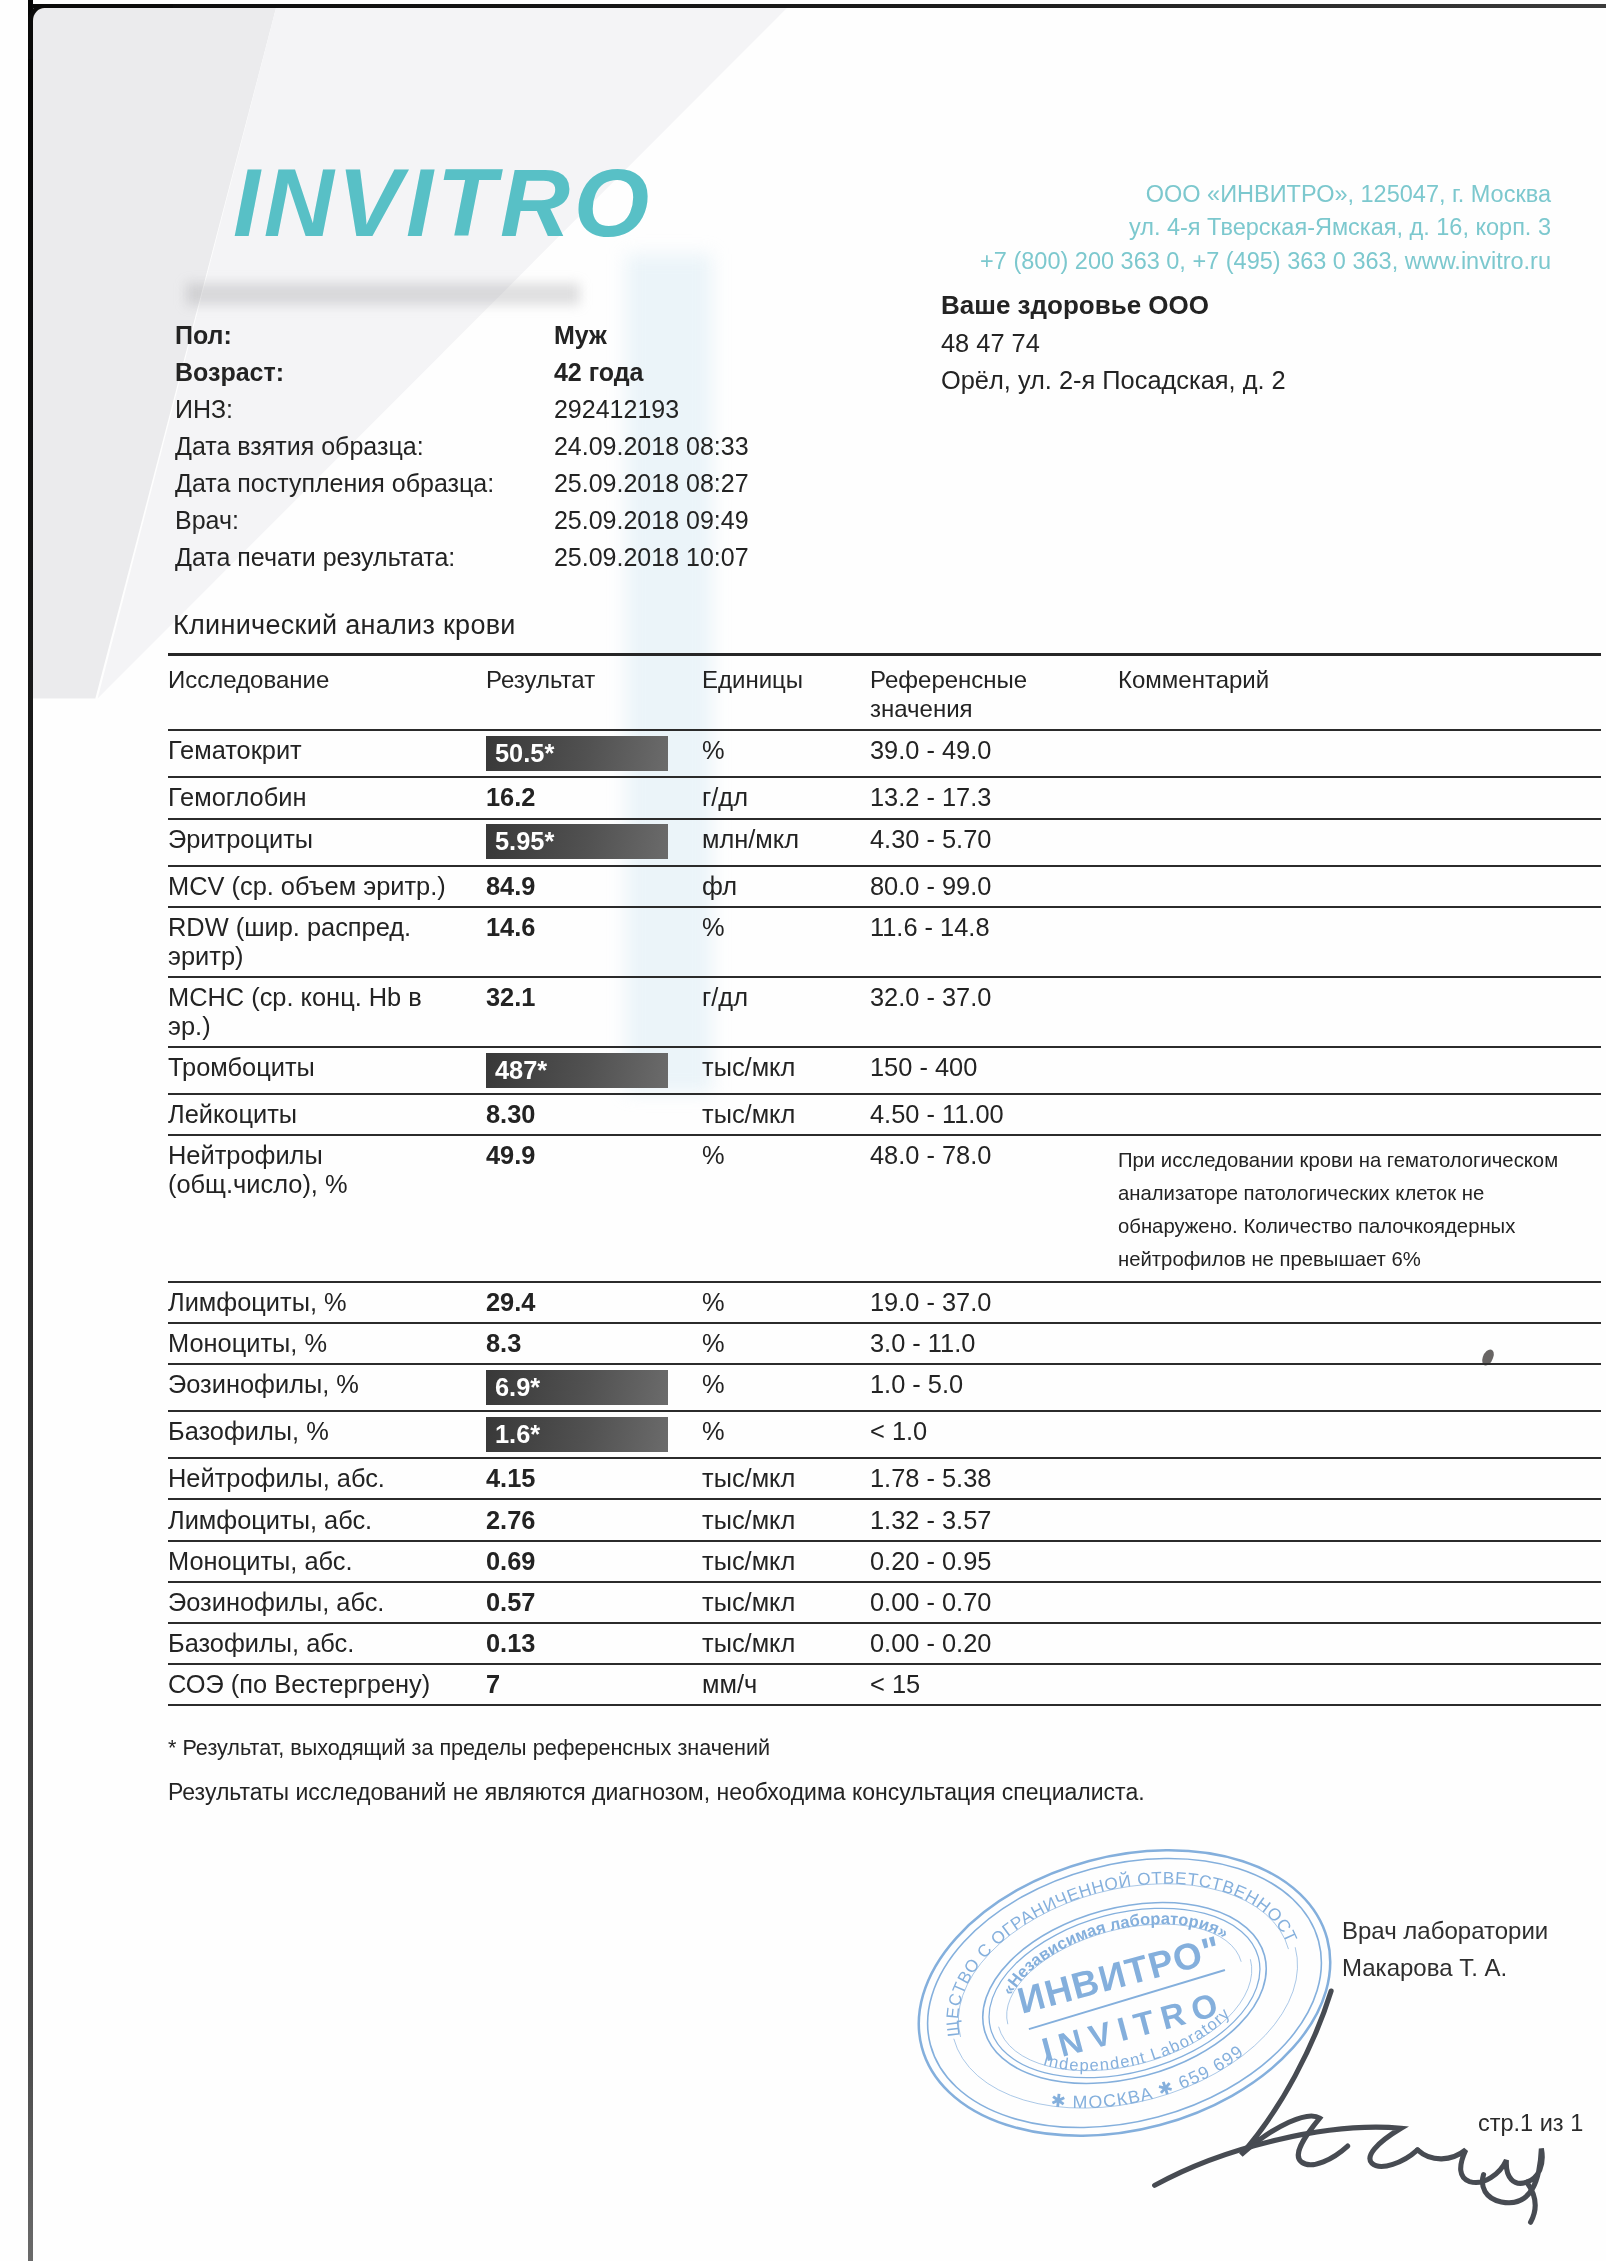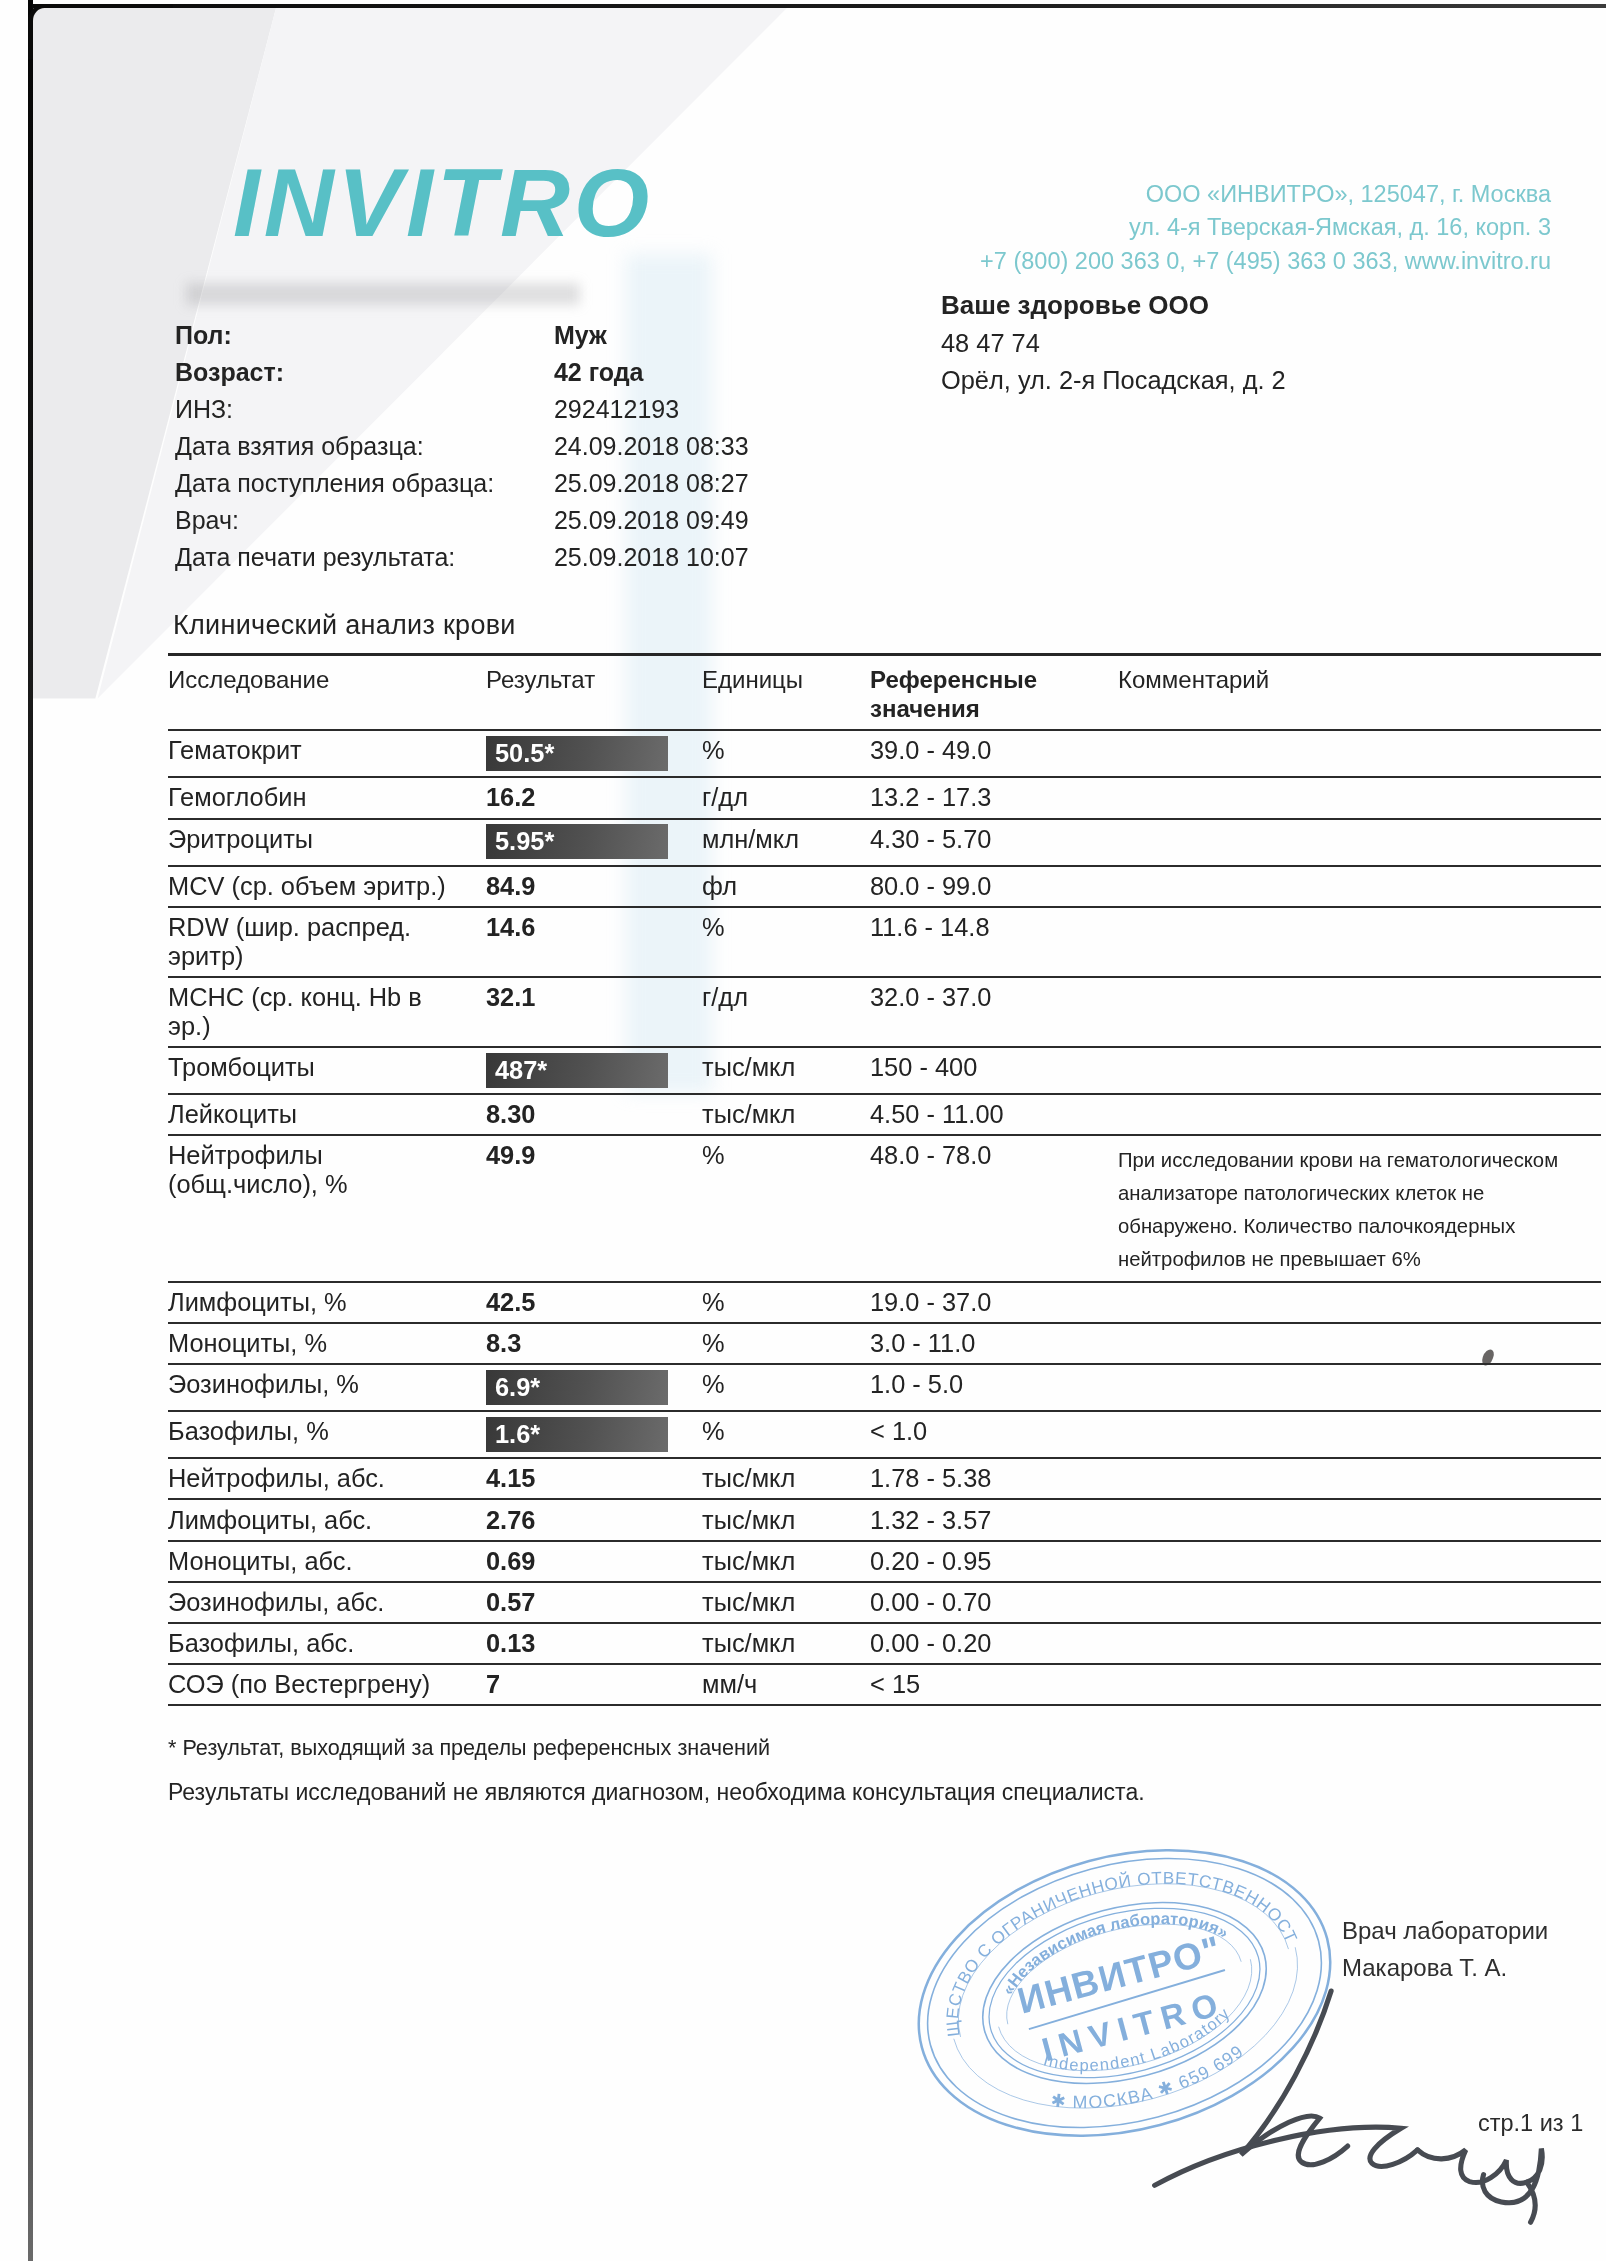--- a/index.html
+++ b/index.html
@@ -41,21 +41,21 @@
   .plabel{display:inline-block;width:372px;}
   .bold{font-weight:bold;}
 
   
   .rtitle{position:absolute;left:173px;top:610px;font-size:27px;font-weight:normal;letter-spacing:0.3px;}
   .tablewrap{position:absolute;left:168px;top:653px;width:1433px;}
   table{width:100%;border-collapse:collapse;border-top:3.8px solid #262626;table-layout:fixed;}
   col.c1{width:318px;}col.c2{width:216px;}col.c3{width:168px;}col.c4{width:248px;}col.c5{width:483px;}
   thead td{font-size:24px;line-height:29px;padding:9px 0 6.4px;border-bottom:2.5px solid #2b2b2b;
            vertical-align:top;}
-  thead td.h4{padding-right:76px;font-weight:bold;}
+  thead td.h4{padding-right:76px;}
   tbody td{font-size:25.4px;line-height:29px;padding:5.1px 0 5.1px;border-bottom:2.5px solid #2b2b2b;
            vertical-align:top;}
   td.c-name{padding-right:16px;}
   .res{font-weight:bold;}
   .res.flag{display:inline-block;background:linear-gradient(100deg,#383838,#515151 55%,#6b6b6b);
             color:#fff;padding:3.2px 0 3.2px 9px;width:173px;margin-top:-0.6px;}
   td.c-comment{font-size:20.3px;line-height:33px;padding-right:7.6px;padding-top:7.6px;}
 
   .fn1{margin-top:29px;font-size:21.6px;}
   .fn2{margin-top:18px;font-size:23px;}
@@ -221,21 +221,21 @@
           <tr>
             <td class="c-name">Нейтрофилы (общ.число), %</td>
             <td class="c-res"><span class="res">49.9</span></td>
             <td class="c-units">%</td>
             <td class="c-ref">48.0 - 78.0</td>
             <td class="c-comment">При исследовании крови на гематологическом анализаторе патологических клеток не обнаружено. Количество палочкоядерных нейтрофилов не превышает 6%</td>
           </tr>
 
           <tr>
             <td class="c-name">Лимфоциты, %</td>
-            <td class="c-res"><span class="res">42.5</span></td>
+            <td class="c-res"><span class="res">29.4</span></td>
             <td class="c-units">%</td>
             <td class="c-ref">19.0 - 37.0</td>
             <td class="c-comment"></td>
           </tr>
 
           <tr>
             <td class="c-name">Моноциты, %</td>
             <td class="c-res"><span class="res">8.3</span></td>
             <td class="c-units">%</td>
             <td class="c-ref">3.0 - 11.0</td>

